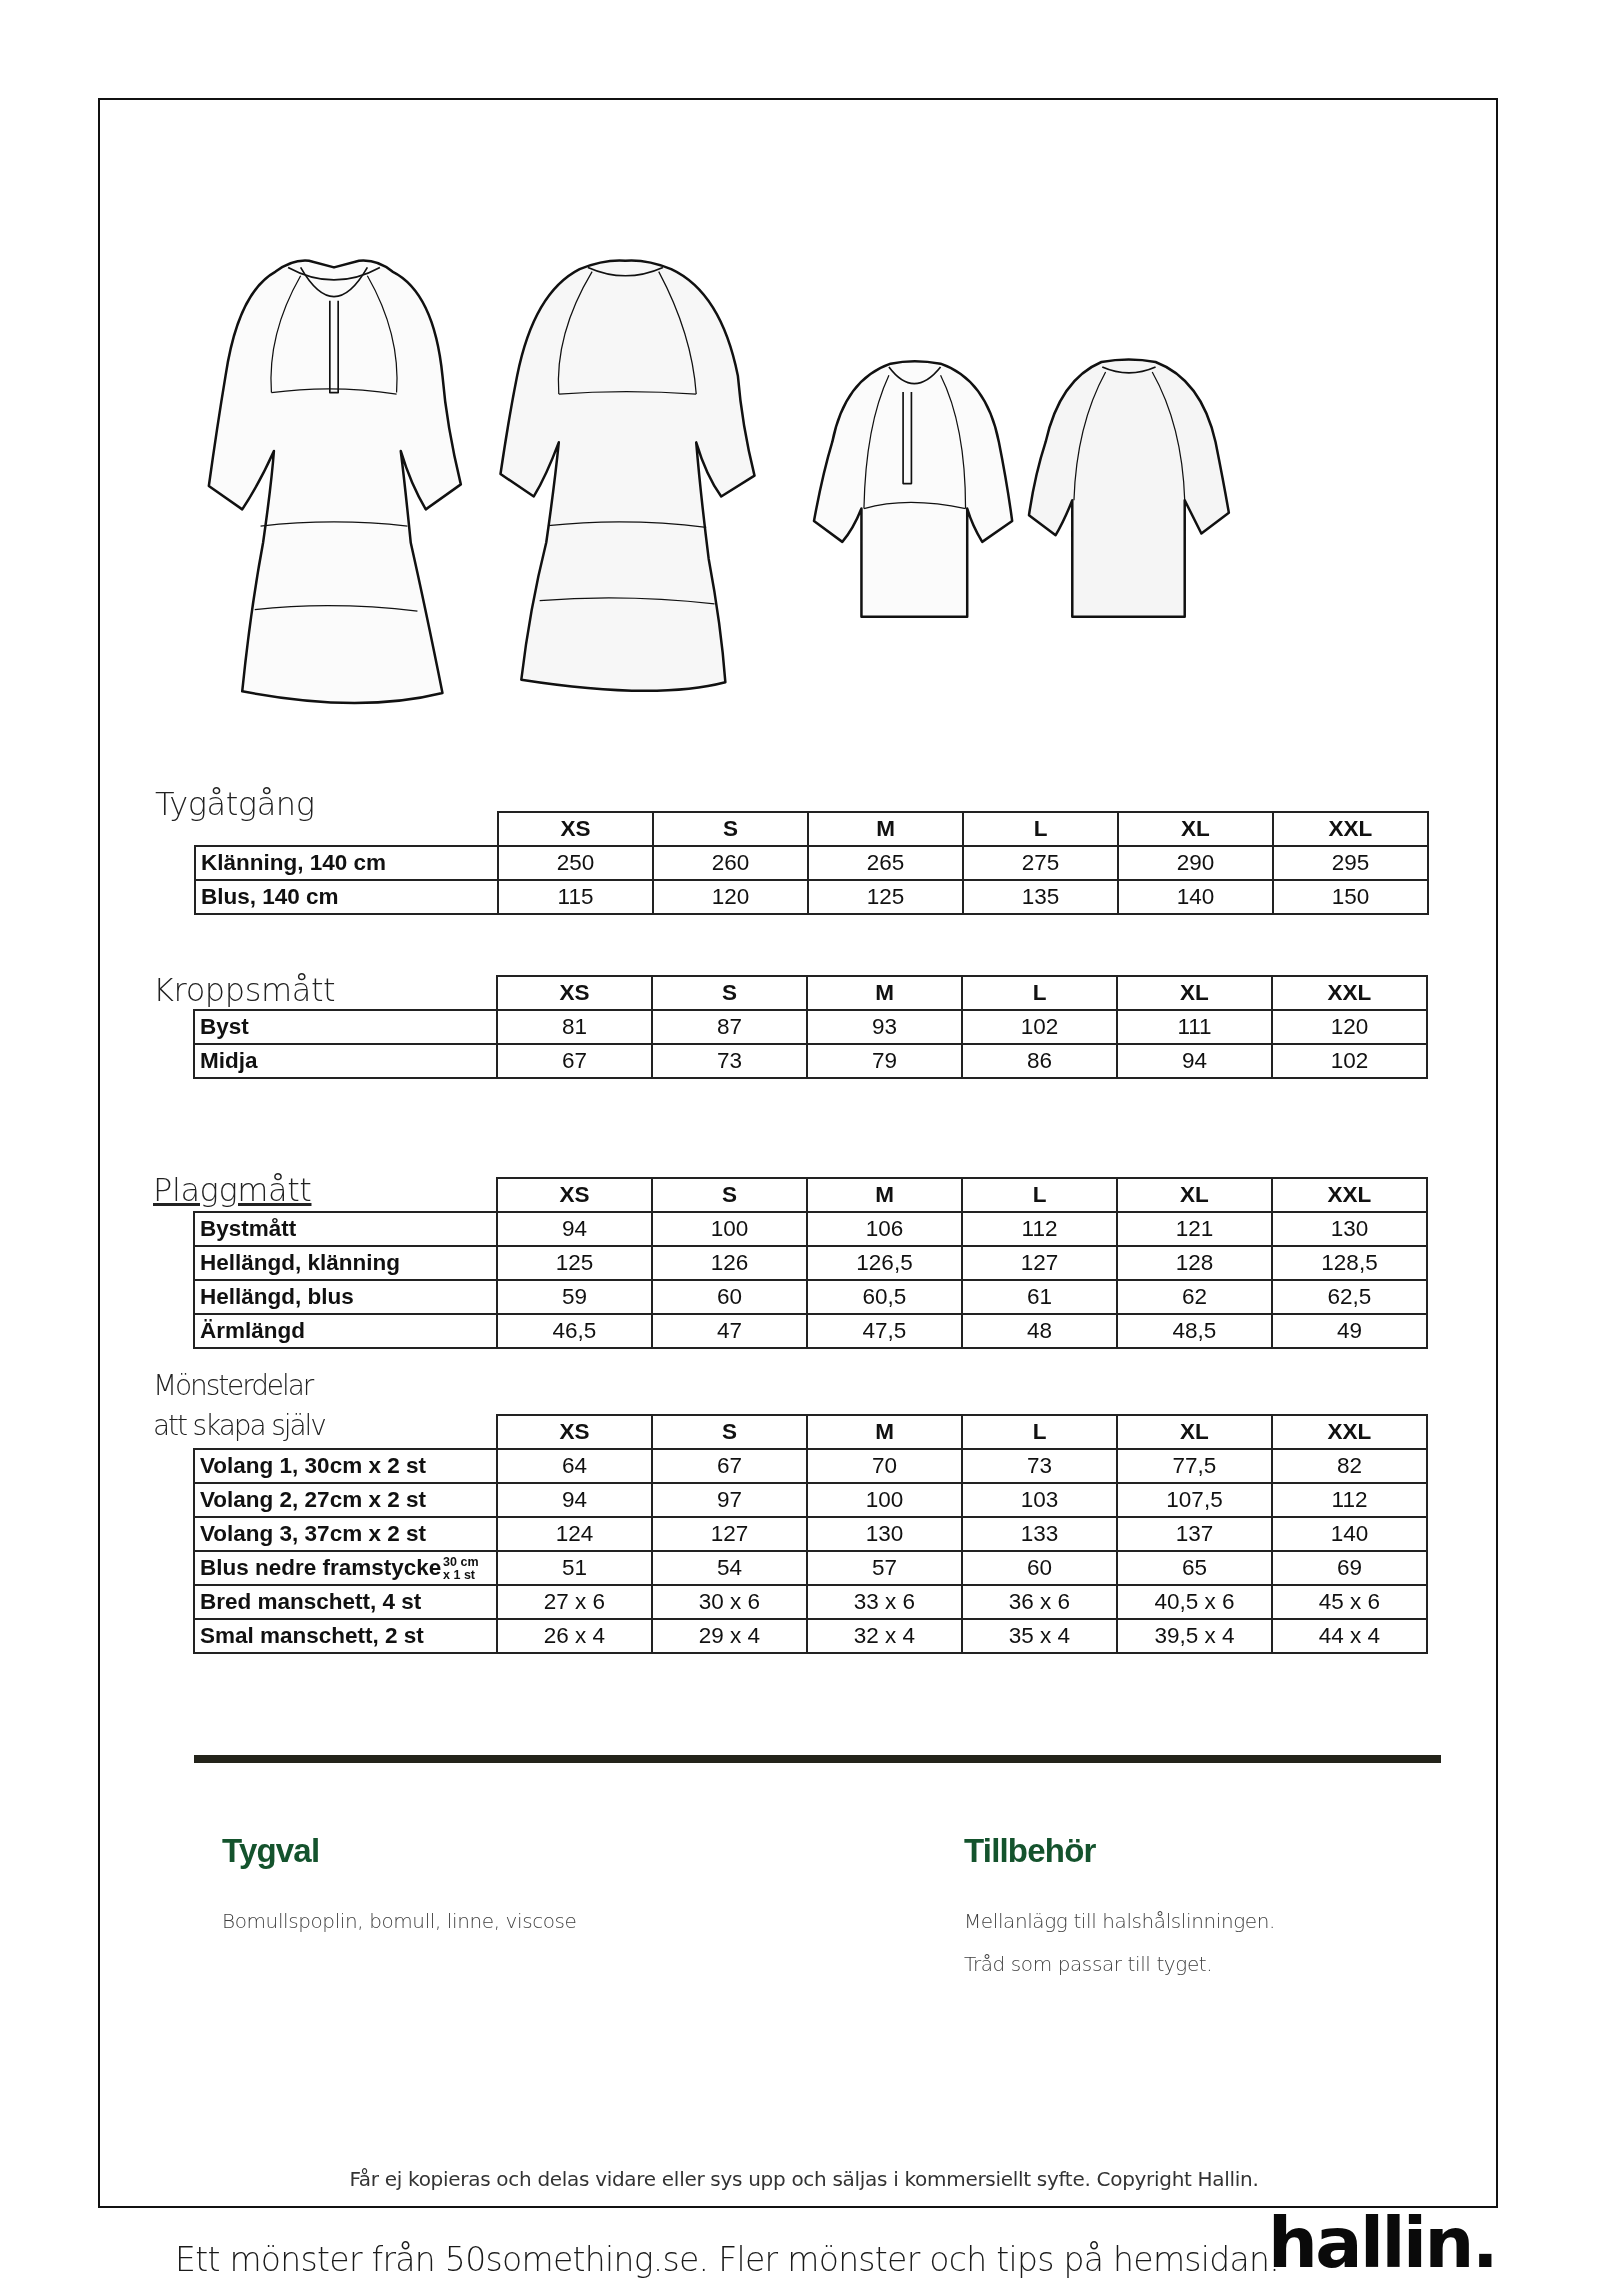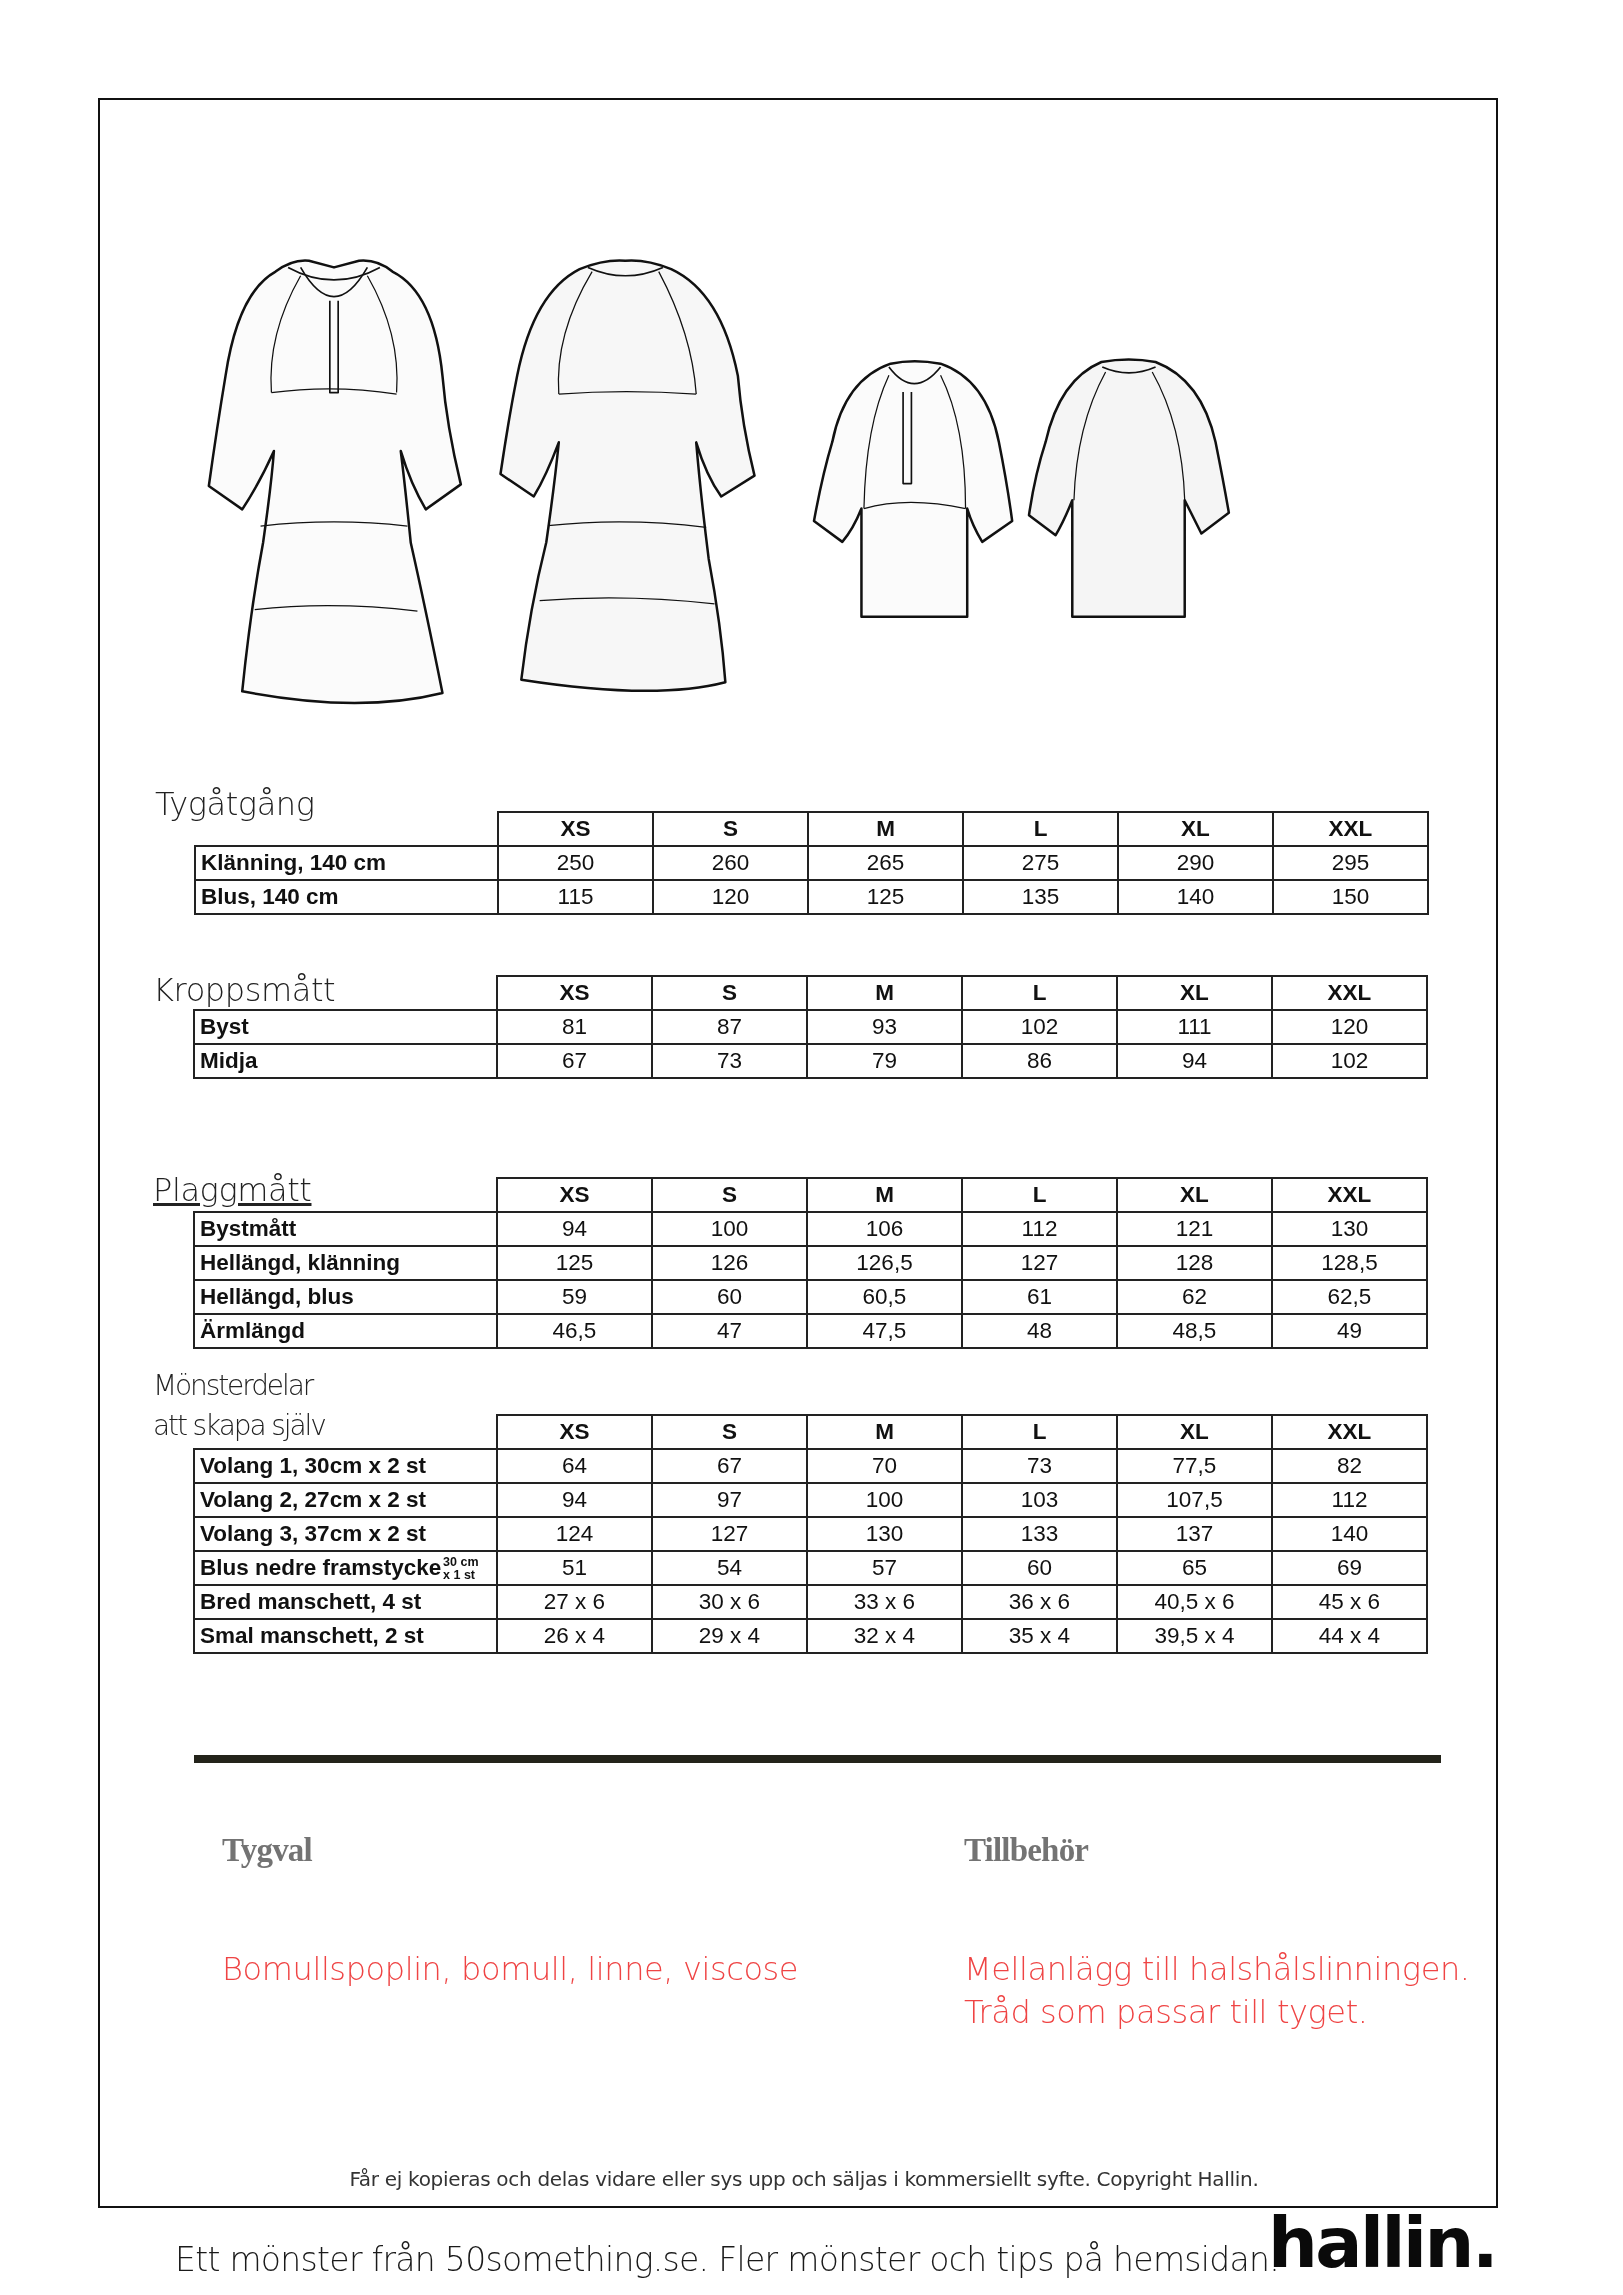--- a/index.html
+++ b/index.html
@@ -15,22 +15,22 @@
   table.size { position: absolute; border-collapse: collapse; font-family: "Liberation Sans", sans-serif; font-size: 22.5px; }
   table.size td, table.size th { border: 2.1px solid #222; height: 32px; padding: 0; text-align: center; font-weight: normal; }
   table.size th { font-weight: bold; }
   table.size td.label { text-align: left; font-weight: bold; padding-left: 5px; width: 296px; white-space: nowrap; }
   table.size tr.head td.blank { border: none; }
   table.size td.val, table.size th { width: 153px; }
   .sup { display: inline-block; vertical-align: middle; font-size: 12.5px; line-height: 12.5px; margin-left: 1.7px; }
 
   .divider { position: absolute; left: 194px; top: 1755px; width: 1247px; height: 8.3px; background: #23231a; }
 
-  .info-head { position: absolute; font-family: Liberation Serif, serif; font-weight: bold; font-size: 33px; letter-spacing: -0.8px; color: #737373; }
-  .info-text { position: absolute; font-family: "DejaVu Sans", sans-serif; font-weight: 300; font-size: 32px; letter-spacing: -0.4px; color: #ef4444; line-height: 43px; margin-top: 48px; }
+  .info-head { position: absolute; font-family: Liberation Sans, sans-serif; font-weight: bold; font-size: 33px; letter-spacing: -0.8px; color: #14532d; }
+  .info-text { position: absolute; font-family: "DejaVu Sans", sans-serif; font-weight: 300; font-size: 20px; letter-spacing: -0.4px; color: #404040; line-height: 43px; }
 
   .copyright { position: absolute; left: 98px; width: 1400px; top: 2167px; text-align: center; font-family: "DejaVu Sans", sans-serif; font-size: 20px; color: #333; letter-spacing: -0.3px; margin-left: 6px; }
   .bottom-line { position: absolute; left: 175px; top: 2240px; font-family: "DejaVu Sans", sans-serif; font-weight: 300; font-size: 33px; letter-spacing: -0.7px; color: #1a1a1a; }
   .logo { position: absolute; left: 1268px; top: 2202px; font-family: "DejaVu Sans", sans-serif; font-weight: bold; font-size: 70px; letter-spacing: -2.5px; color: #0a0a0a; }
 </style>
 </head>
 <body>
 
 <div class="frame"></div>
 

